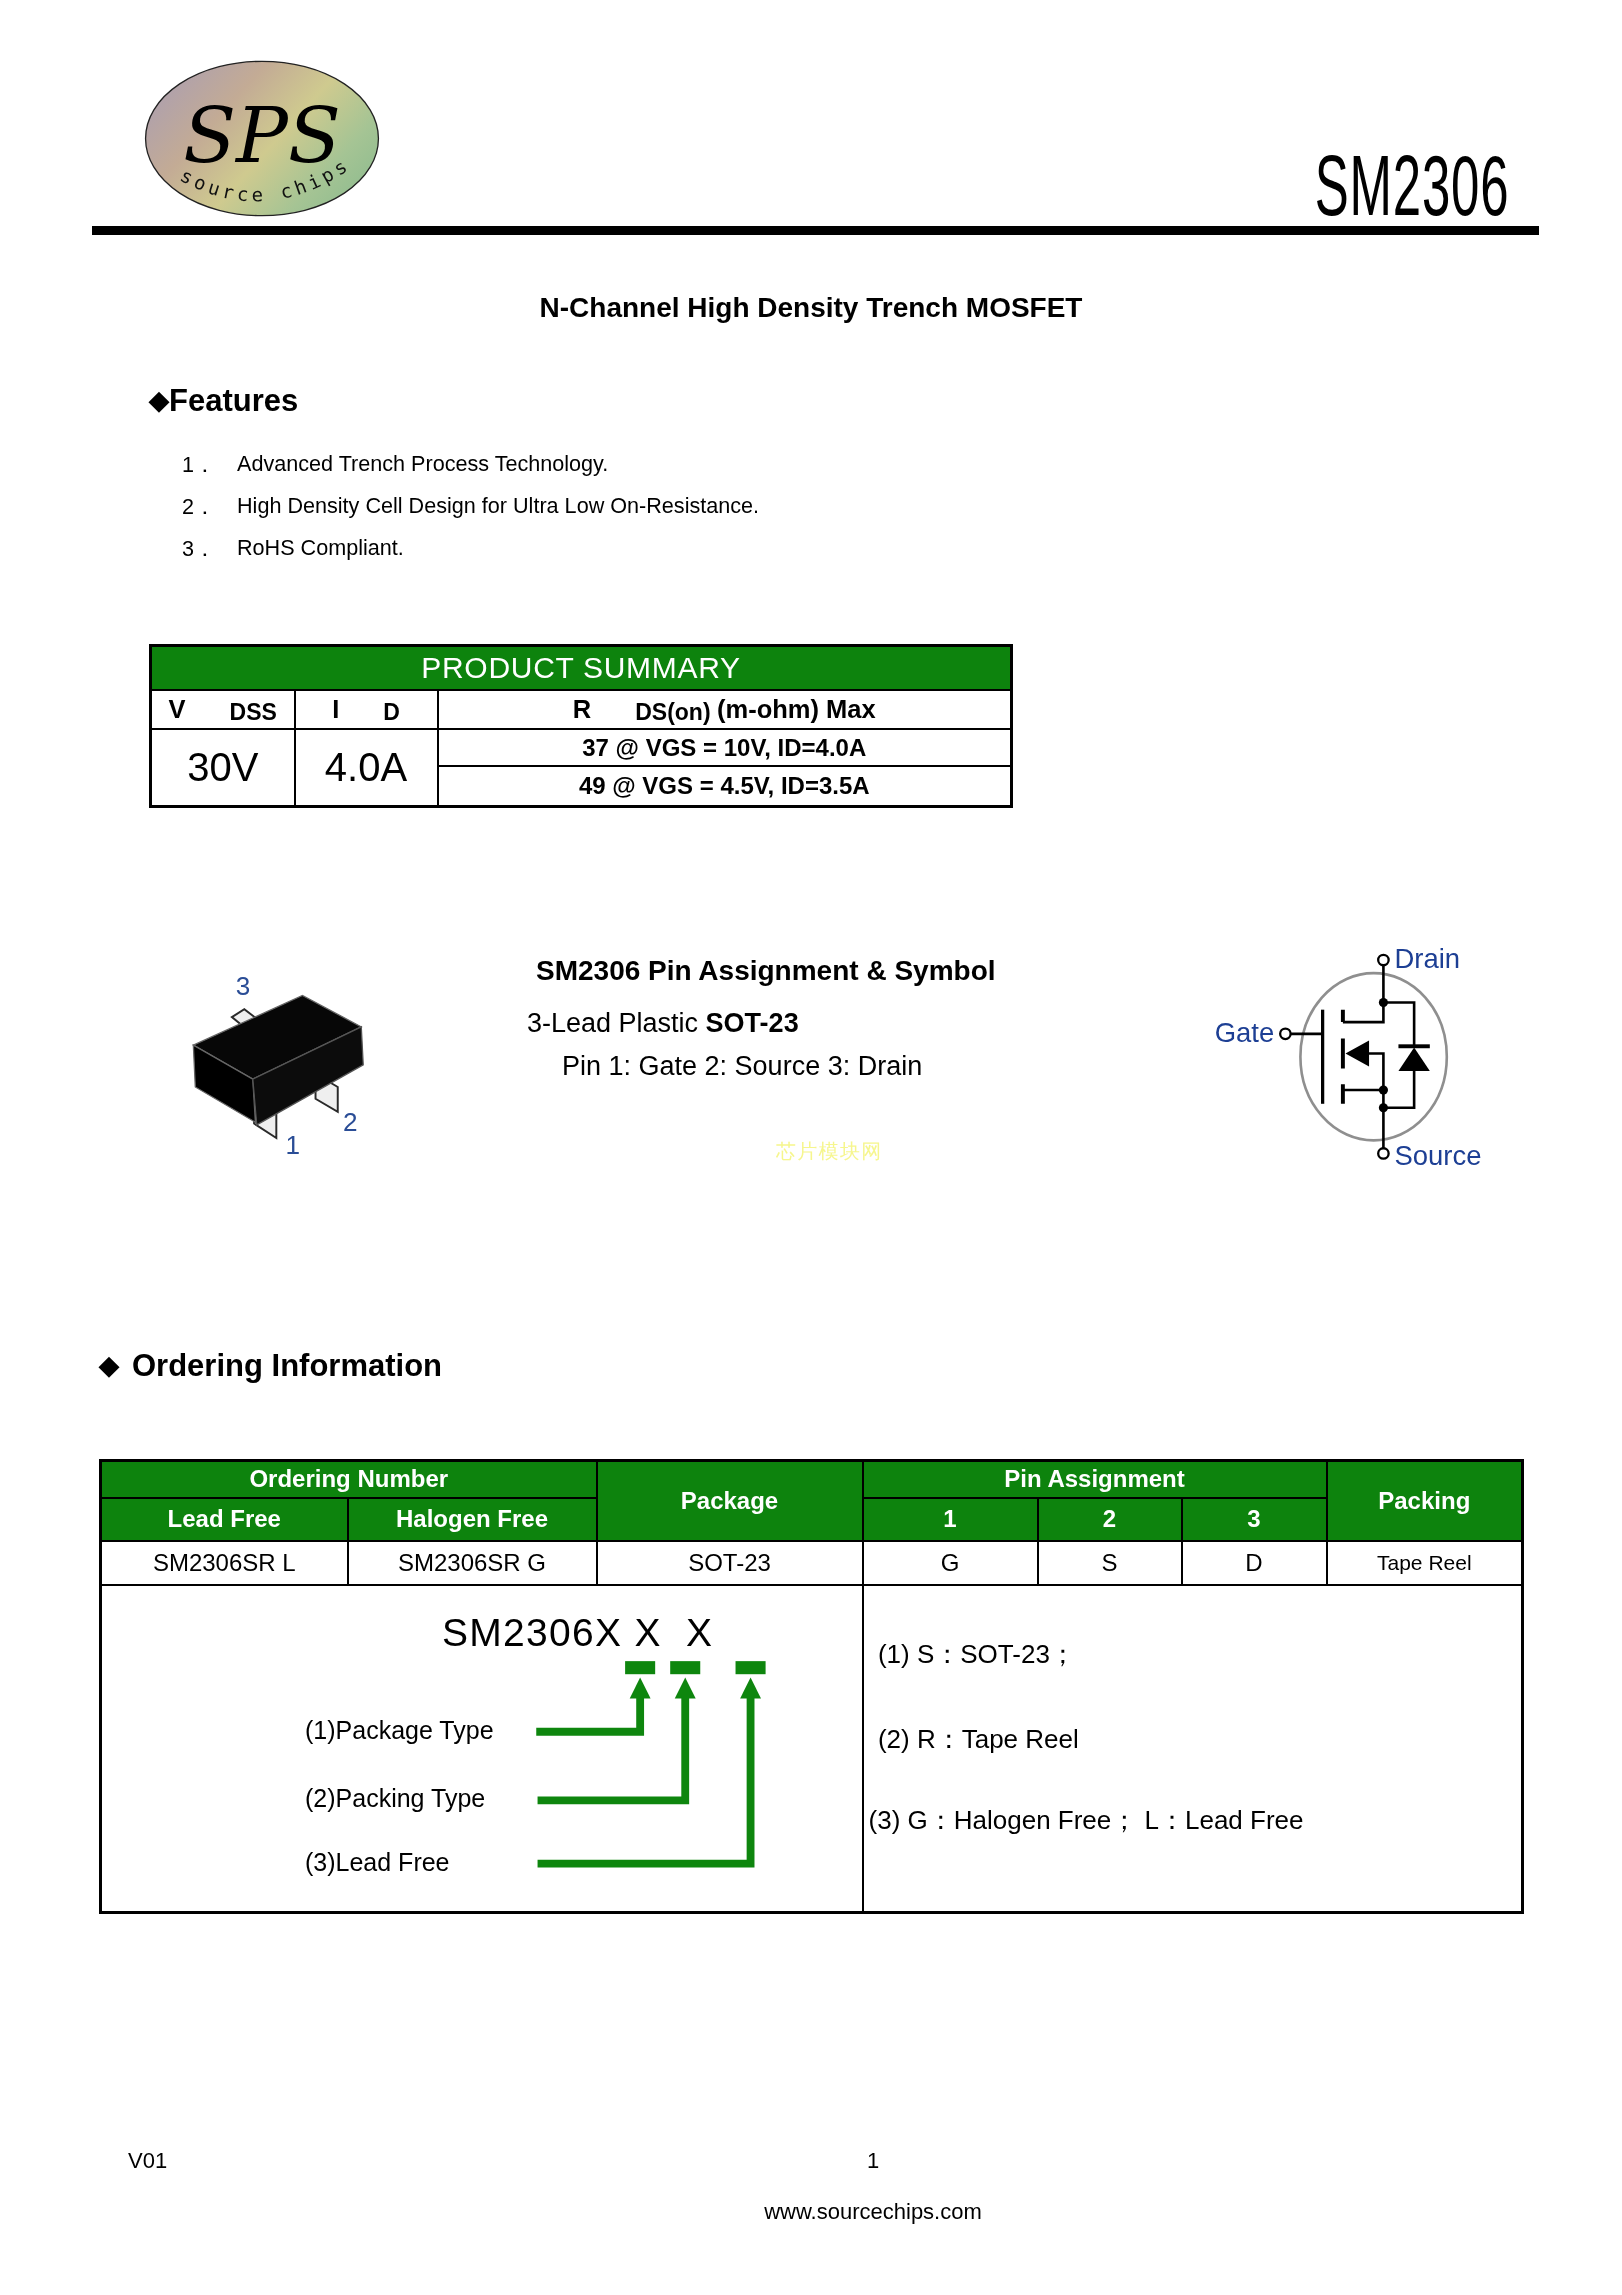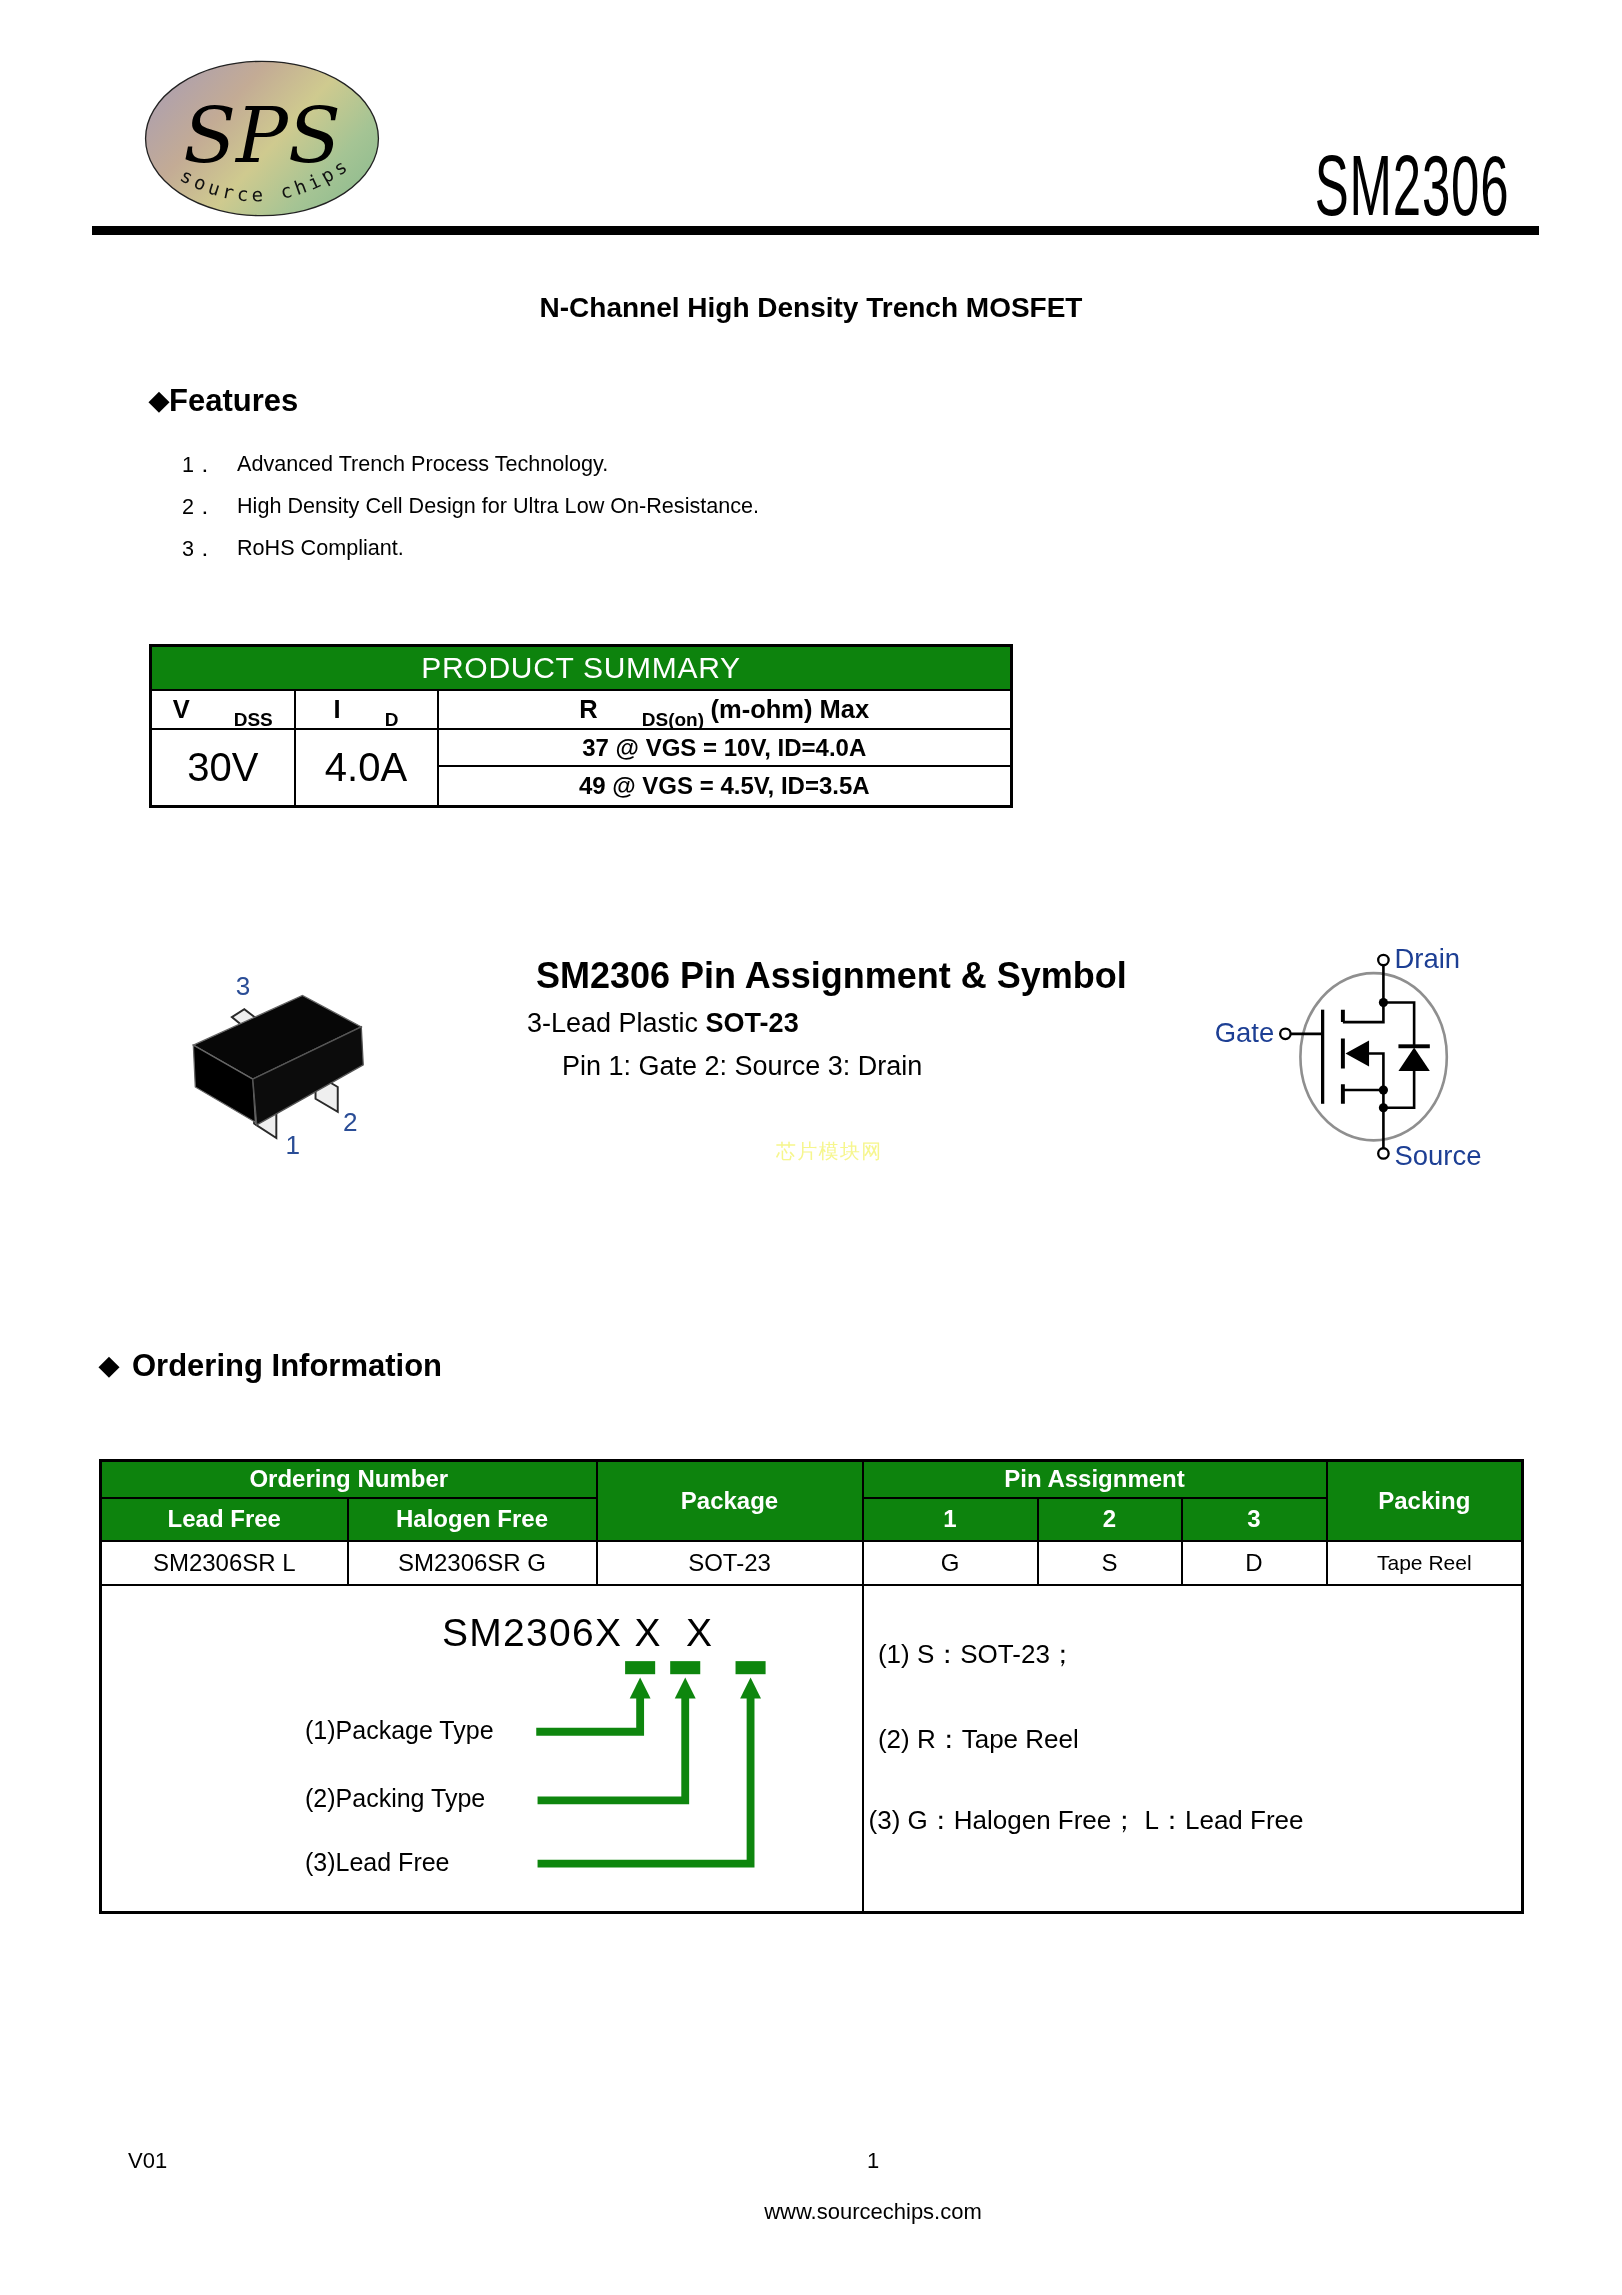--- a/index.html
+++ b/index.html
@@ -17,25 +17,25 @@
   .diamond{font-size:26px;position:relative;top:-2px;}
   .feat-num{font-size:21.6px;}
   .feat-text{font-size:21.6px;}
   
   #ps-table{border-collapse:collapse;width:862px;table-layout:fixed;}
   #ps-table td{border:2px solid #000;text-align:center;vertical-align:middle;padding:0;}
   #ps-table{border:3.9px solid #000;}
   .green{background:var(--green);color:#fff;}
   #ps-title-cell{font-size:30px;height:42px;letter-spacing:0.7px;}
   .ps-head{font-weight:bold;font-size:25.5px;height:37px;}
-  .tsub{font-size:19px;vertical-align:baseline;position:relative;top:8px;font-weight:bold;padding-left:44px;}
+  .tsub{font-size:23px;vertical-align:baseline;position:relative;top:2px;font-weight:bold;padding-left:44px;}
   .ps-val{font-weight:normal;font-size:40px;}
   .ps-rds{font-weight:bold;font-size:24px;height:35px;}
   
-  #pin-heading{left:536px;top:955px;font-size:36px;font-weight:bold;}
+  #pin-heading{left:536px;top:955px;font-size:28px;font-weight:bold;}
   #pkg-line{left:527px;top:1008px;font-size:27px;}
   #pin-line{left:527px;top:1051px;font-size:27px;margin-left:35px;}
   #watermark{left:776px;top:1138px;font-size:20px;color:var(--wyellow);letter-spacing:1.3px;}
   .symlabel{fill:var(--lblue);font-size:42px;font-family:"Liberation Sans",sans-serif;}
   .pinnum{fill:var(--pblue);font-size:40px;font-family:"Liberation Sans",sans-serif;}
   
   #ord-table{border-collapse:collapse;width:1422px;table-layout:fixed;border:3.9px solid #000;}
   #ord-table td{border:2px solid #000;text-align:center;vertical-align:middle;padding:0;}
   .ord-head{font-weight:bold;font-size:24px;}
   .ord-data{font-size:24px;}

